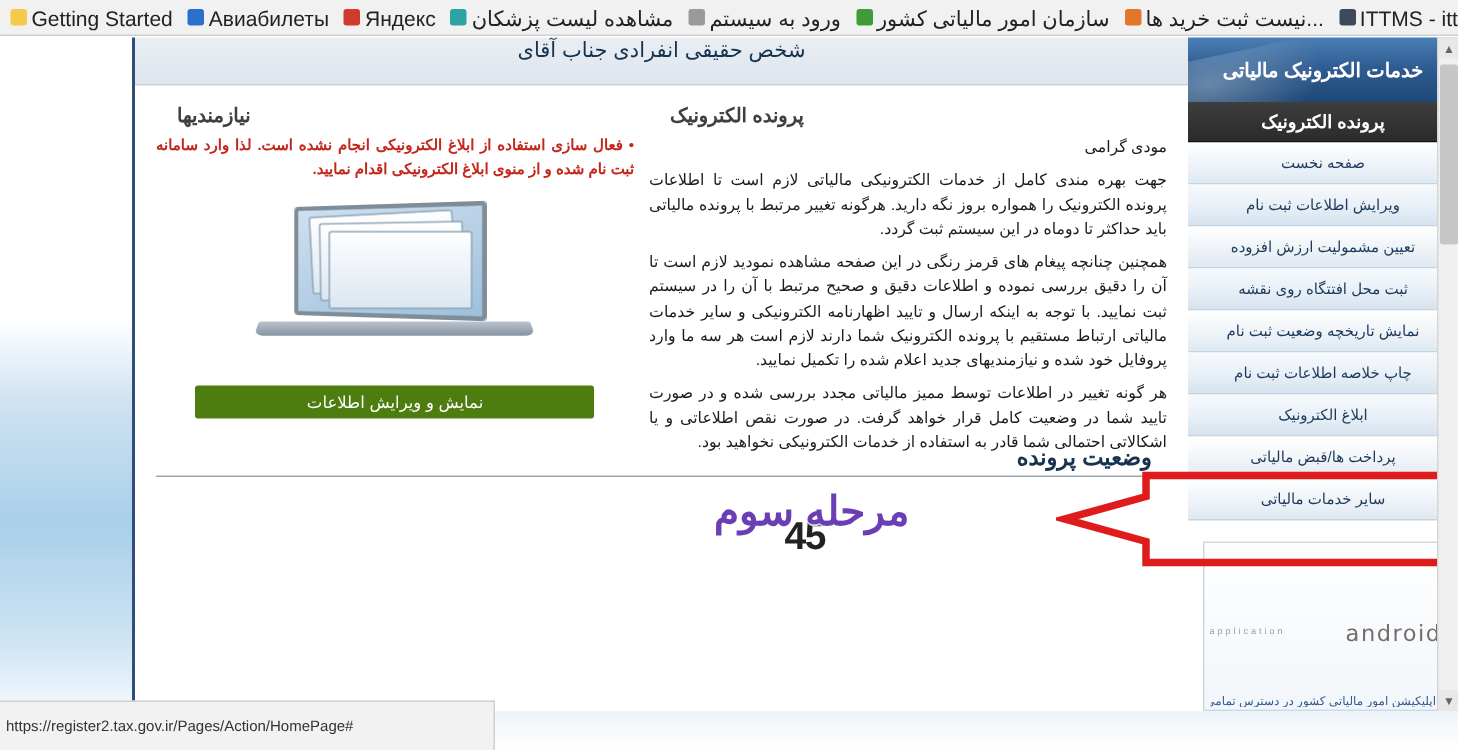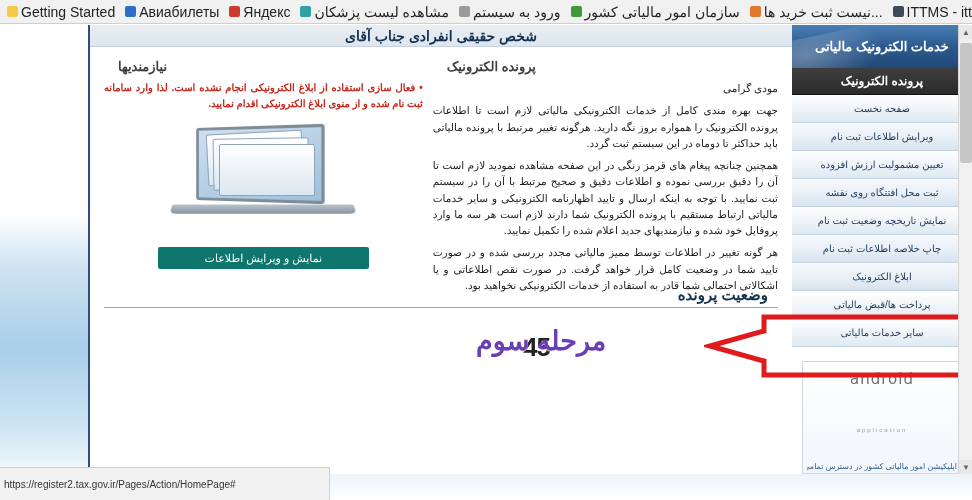--- a/index.html
+++ b/index.html
@@ -106,21 +106,21 @@
   }
   .sb-item.highlight {
     background: linear-gradient(180deg,#ffffff 0%, #f0f4f8 60%, #e2eaf2 100%);
   }
 
   .android-box {
     margin: 14px 10px 0 10px;
     height: 120px;
     border: 1px solid #cdd8e2;
     background: linear-gradient(180deg,#ffffff 0%,#f2f6fa 100%);
-    display:flex; flex-direction:column; align-items:center; justify-content:flex-start;
+    display:flex; flex-direction:row; align-items:center; justify-content:flex-start;
     padding-top:8px;
     position:relative;
     overflow:hidden;
     gap:40px;
   }
   .android-word {
     font-size: 15px; letter-spacing: 1px; color:#6f6f6f;
     font-family: "DejaVu Sans", sans-serif;
   }
   .android-sub { font-size:6px; color:#9a9a9a; margin-top:-1px; letter-spacing:2px;}
@@ -161,25 +161,25 @@
 
   
   .main {
     flex: 1 1 auto;
     direction: rtl;
     position: relative;
     background:#fff;
     border-left: 0;
   }
   .main-title {
-    height: 22px;
+    height: 32px;
     background: linear-gradient(180deg,#e9eef3 0%, #dde5ee 100%);
     border-bottom:1px solid #c6d2de;
-    display:flex; align-items:center; justify-content:center;
-    font-size: 14px; font-weight:bold; color:#16324f;
+    display:flex; justify-content:center;
+    font-size: 14px; font-weight:normal; color:#16324f;
   }
   .section-head {
     margin: 12px 14px 4px 14px;
     font-size: 13px; font-weight:bold; color:#404040;
     text-align:left;
   }
 
   .two-col {
     display:flex; flex-direction:row; gap:10px;
     padding: 0 14px;
@@ -214,22 +214,22 @@
   .laptop .s3 { left: 56px; top: 22px; width: 96px; height: 52px; }
   .laptop .base {
     position:absolute; left: 8px; top: 80px; width: 184px; height: 14px;
     background: linear-gradient(180deg,#b9c4ce,#8794a0);
     border-radius: 2px 2px 6px 6px;
     transform: perspective(300px) rotateX(48deg);
   }
 
   .dark-btn {
     margin: 10px auto 0 auto;
-    width: 211px; height: 22px;
-    background:#0f766e; color:#fff;
+    width: 266px; height: 22px;
+    background:#4d7c0f; color:#fff;
     font-size: 11px;
     display:flex; align-items:center; justify-content:center;
     border-radius: 2px;
     cursor:pointer;
   }
 
   .status-line {
     margin: 14px 14px 0 14px;
     border-top: 1px solid #9aa7b3;
     padding-top: 6px;

